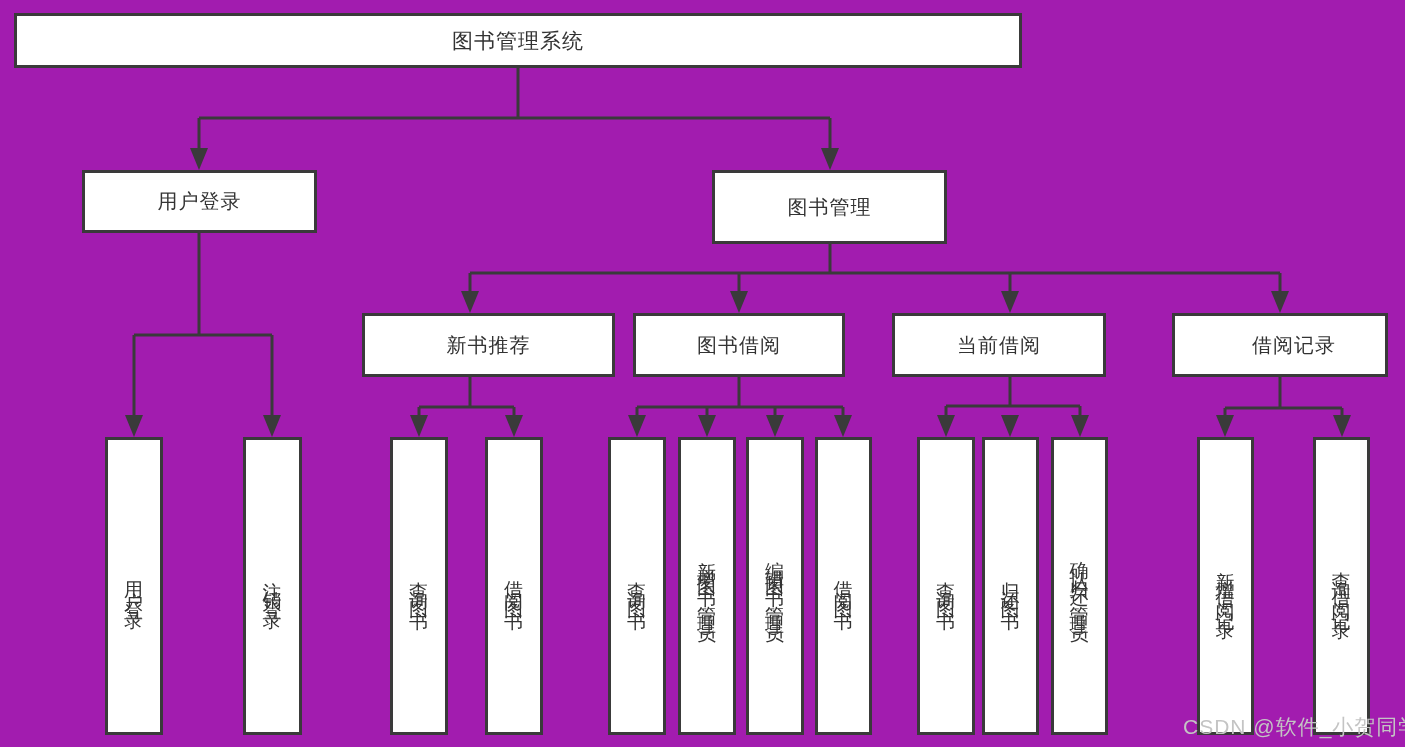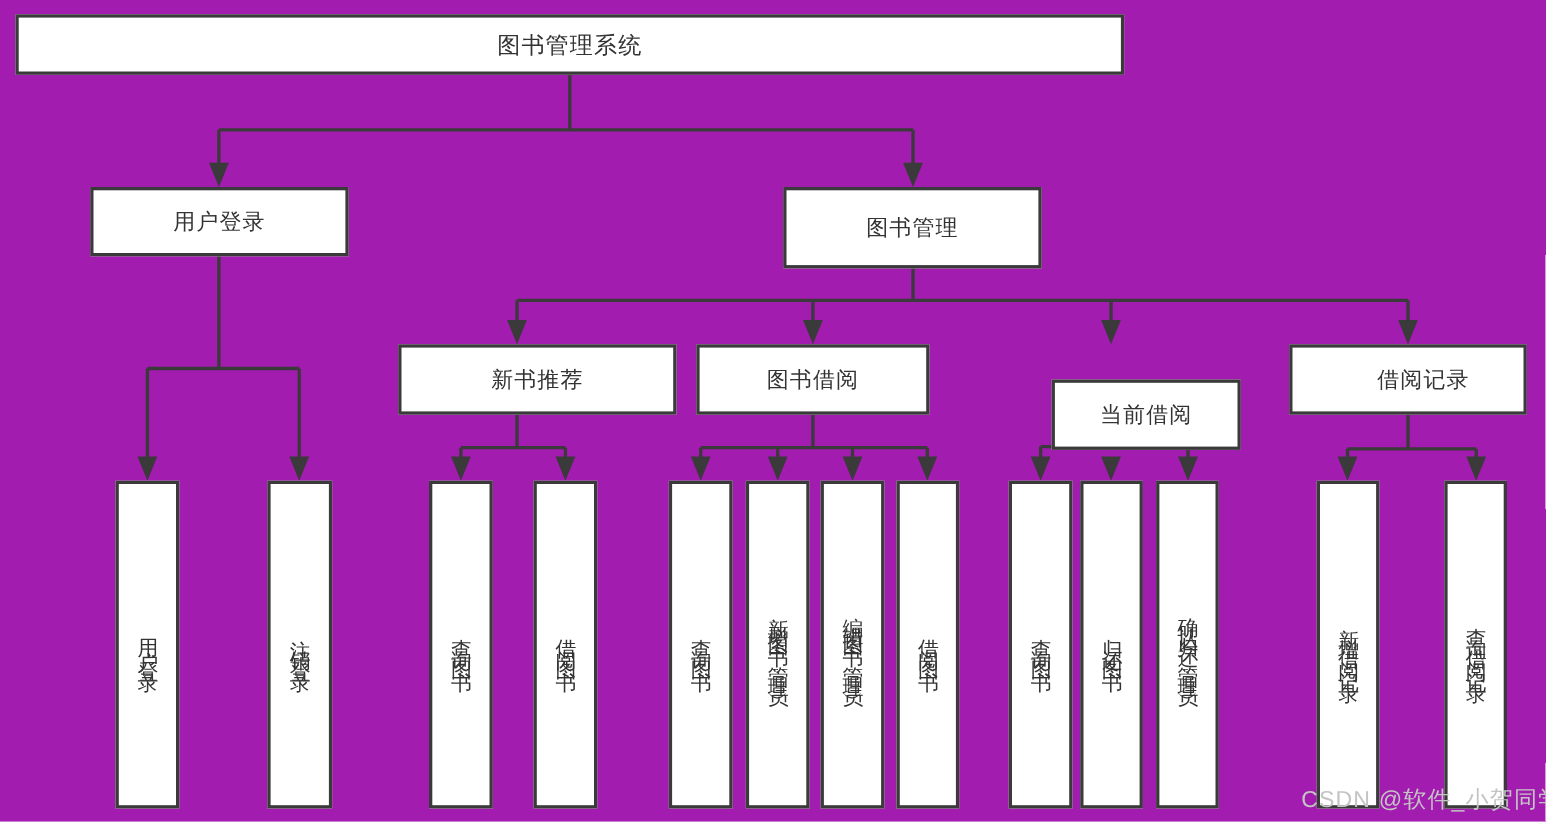--- a/index.html
+++ b/index.html
@@ -111,21 +111,21 @@
     </g>
   </svg>
 
   <div class="node root" style="left:14px; top:13px; width:1008px; height:55px;">图书管理系统</div>
 
   <div class="node" style="left:82px; top:170px; width:235px; height:63px;">用户登录</div>
   <div class="node" style="left:712px; top:170px; width:235px; height:74px;">图书管理</div>
 
   <div class="node" style="left:362px; top:313px; width:253px; height:64px;">新书推荐</div>
   <div class="node" style="left:633px; top:313px; width:212px; height:64px;">图书借阅</div>
-  <div class="node" style="left:956px; top:313px; width:172px; height:64px;margin-top:32px;">当前借阅</div>
+  <div class="node" style="left:892px; top:313px; width:214px; height:64px;">当前借阅</div>
   <div class="node" style="left:1172px; top:313px; width:216px; height:64px;padding-left:28px;">借阅记录</div>
 
   <div class="leaf" style="left:105px;">用户登录</div>
   <div class="leaf" style="left:243px; width:59px;">注销登录</div>
   <div class="leaf" style="left:390px;">查询图书</div>
   <div class="leaf" style="left:485px;">借阅图书</div>
   <div class="leaf" style="left:608px;">查询图书</div>
   <div class="leaf" style="left:678px; letter-spacing:9px;">新增图书（管理员）</div>
   <div class="leaf" style="left:746px; letter-spacing:9px;">编辑图书（管理员）</div>
   <div class="leaf" style="left:815px; width:57px;">借阅图书</div>

